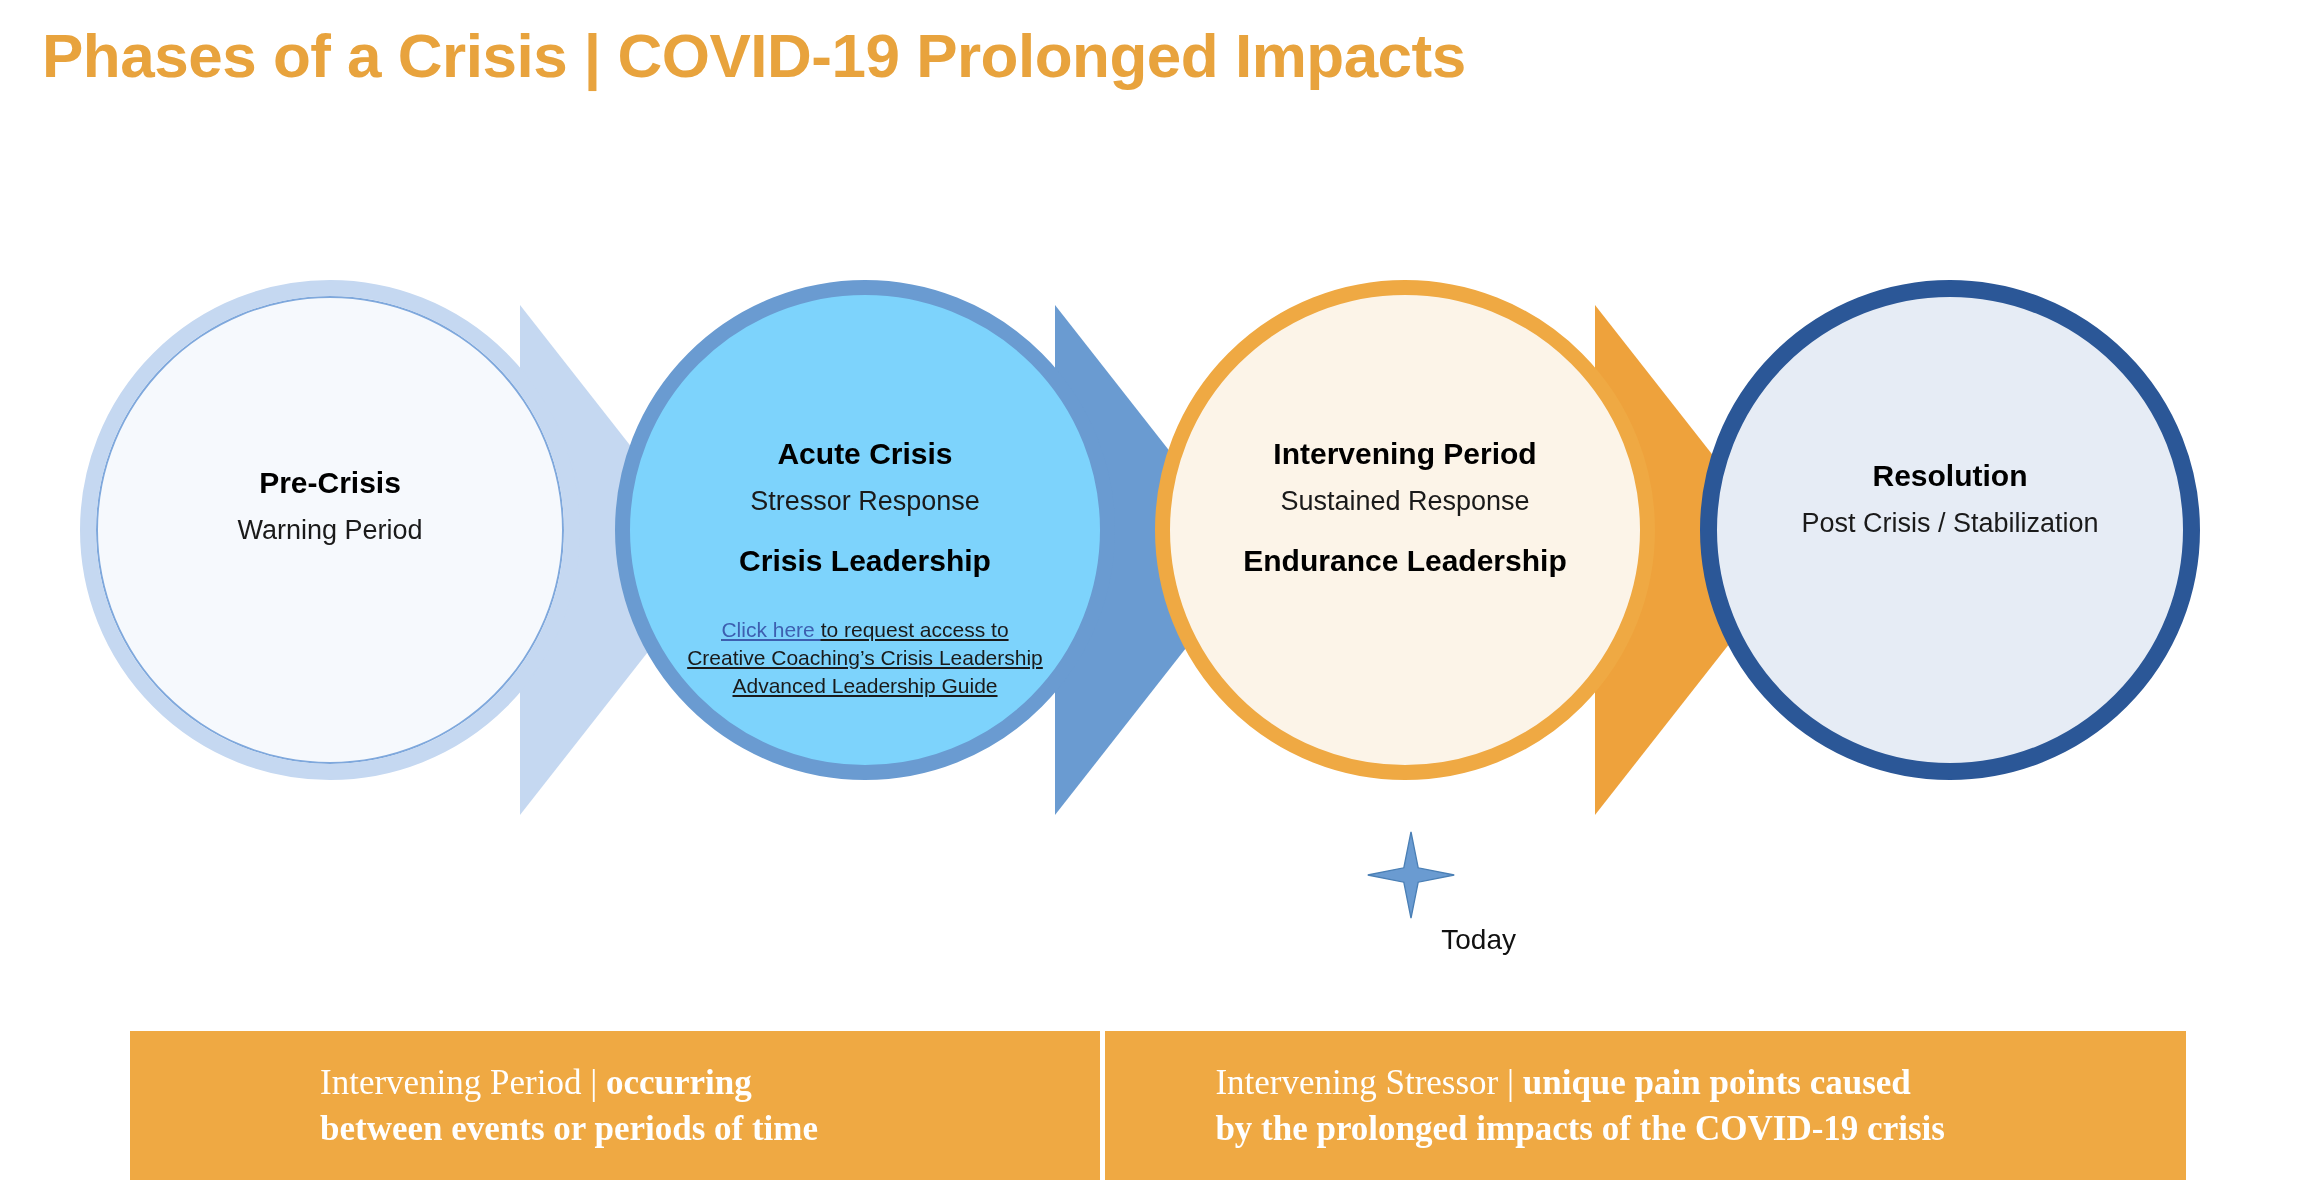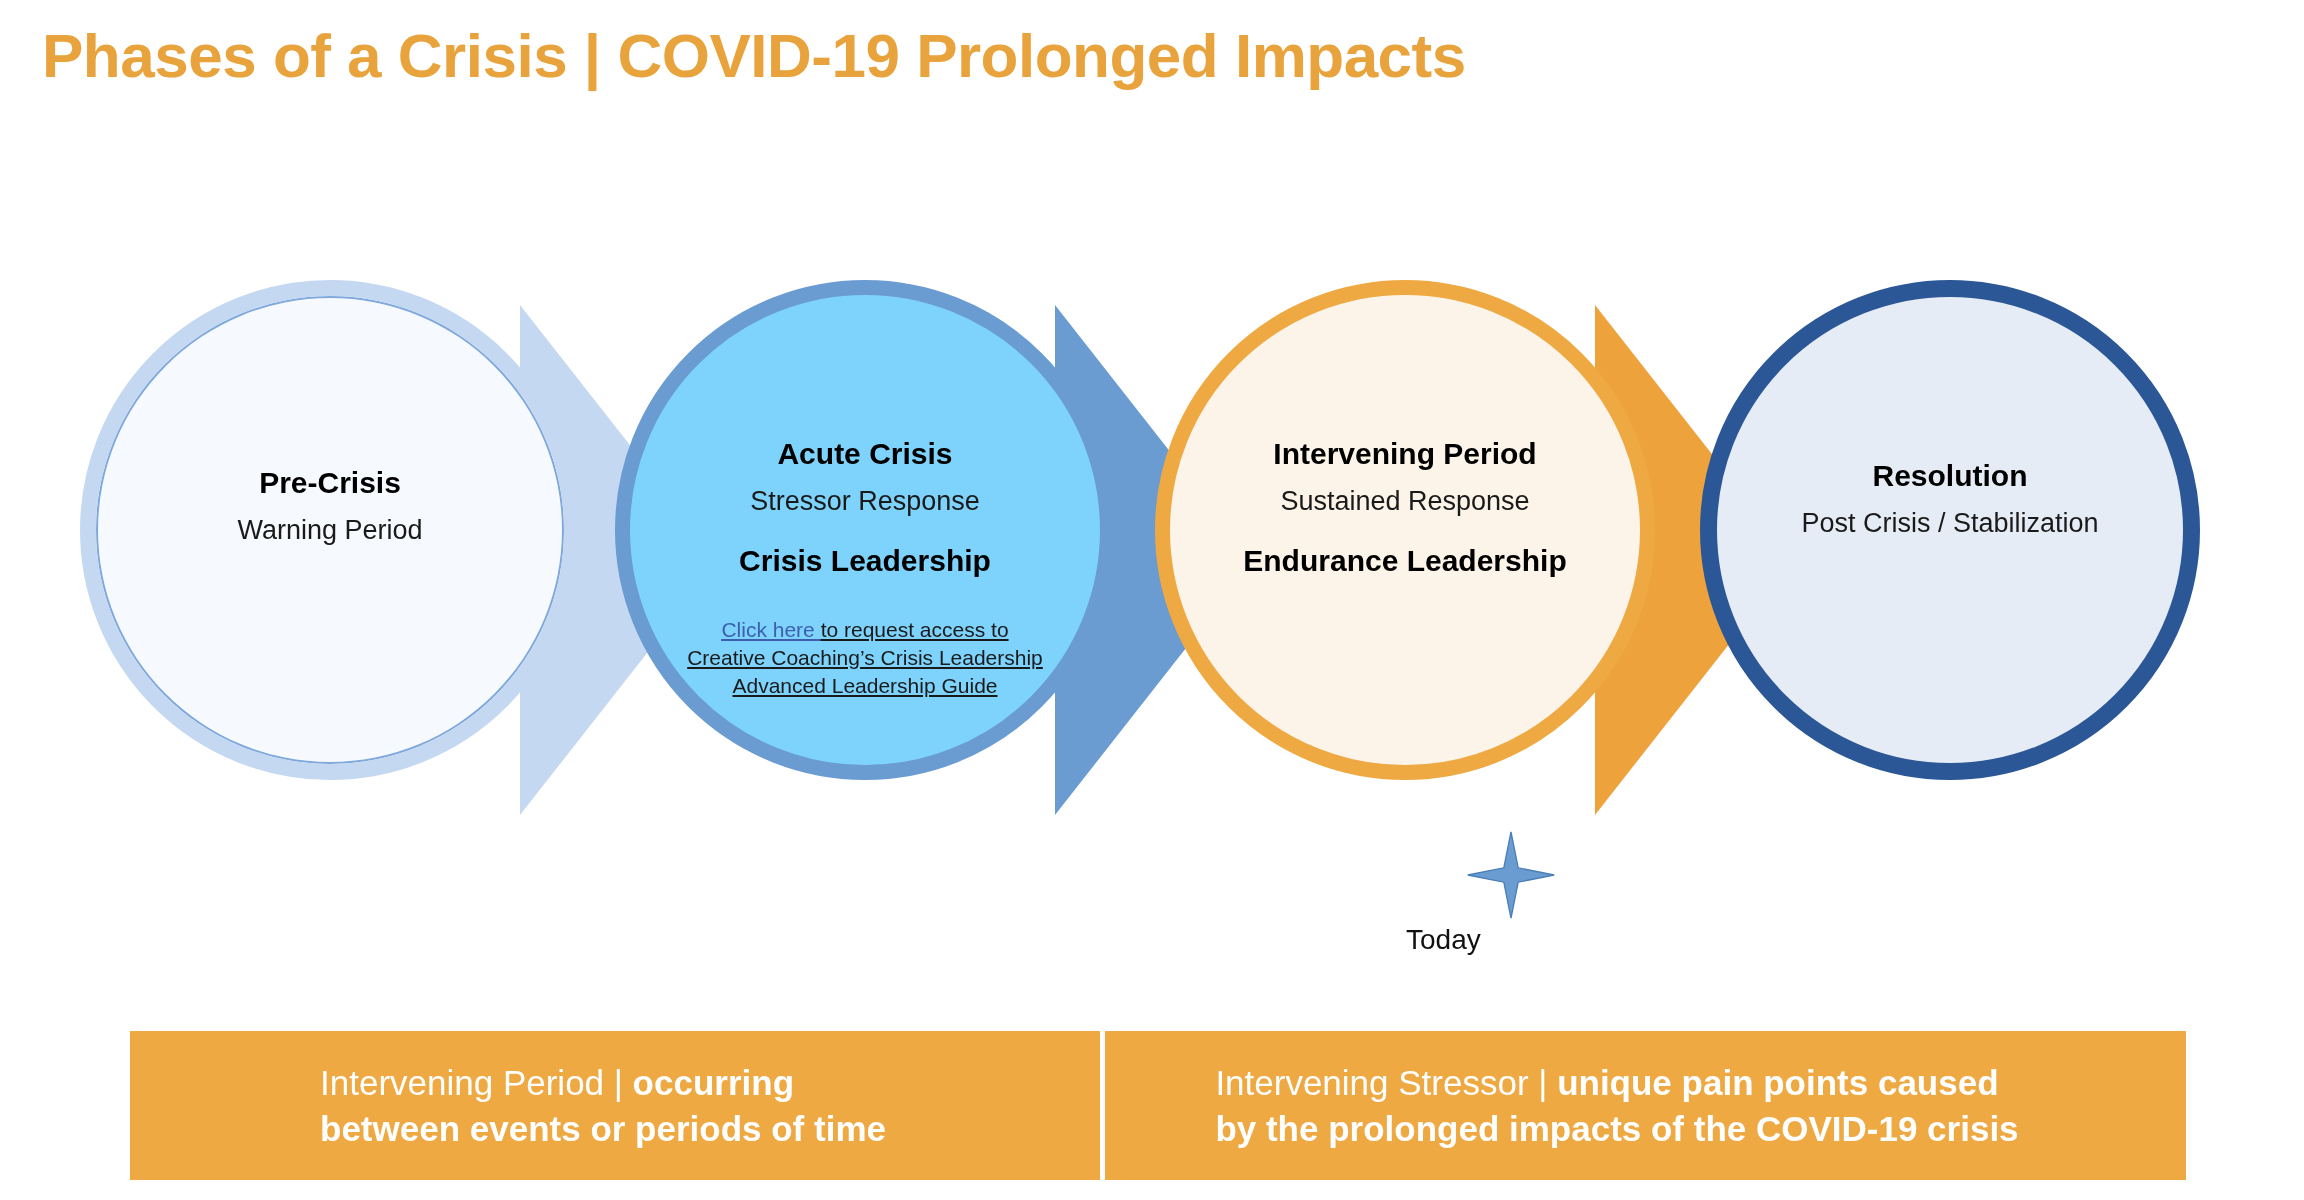--- a/index.html
+++ b/index.html
@@ -126,24 +126,24 @@
     text-decoration: underline;
   }
   .phase-note .link {
     color: #3D5FB0;
     text-decoration: underline;
   }
 
   
   #today-marker {
     position: absolute;
-    left: 1406px;
+    left: 1306px;
     top: 830px;
     width: 210px;
-    text-align: left;
+    text-align: right;
     z-index: 5;
   }
   #today-star { display: block; margin: 0 auto; }
   #today-label {
     font-size: 28px;
     color: #111111;
     margin-top: 4px;
   }
 
   
@@ -155,20 +155,21 @@
     height: 149px;
     display: flex;
     z-index: 6;
   }
   .footer-banner {
     background: #EFA943;
     color: #ffffff;
     display: flex;
     align-items: center;
     box-sizing: border-box;
+    font-family: Liberation Serif, serif;
   }
   .footer-banner.left  { width: 1030px; padding-left: 190px; padding-right: 24px; }
   .footer-banner.gap   { width: 6px; background: #ffffff; }
   .footer-banner.right { width: 1156px; padding-left: 110px; padding-right: 24px; }
   .banner-text {
     font-size: 35px;
     line-height: 1.30;
     font-weight: normal;
   }
   .banner-text b { font-weight: bold; }

